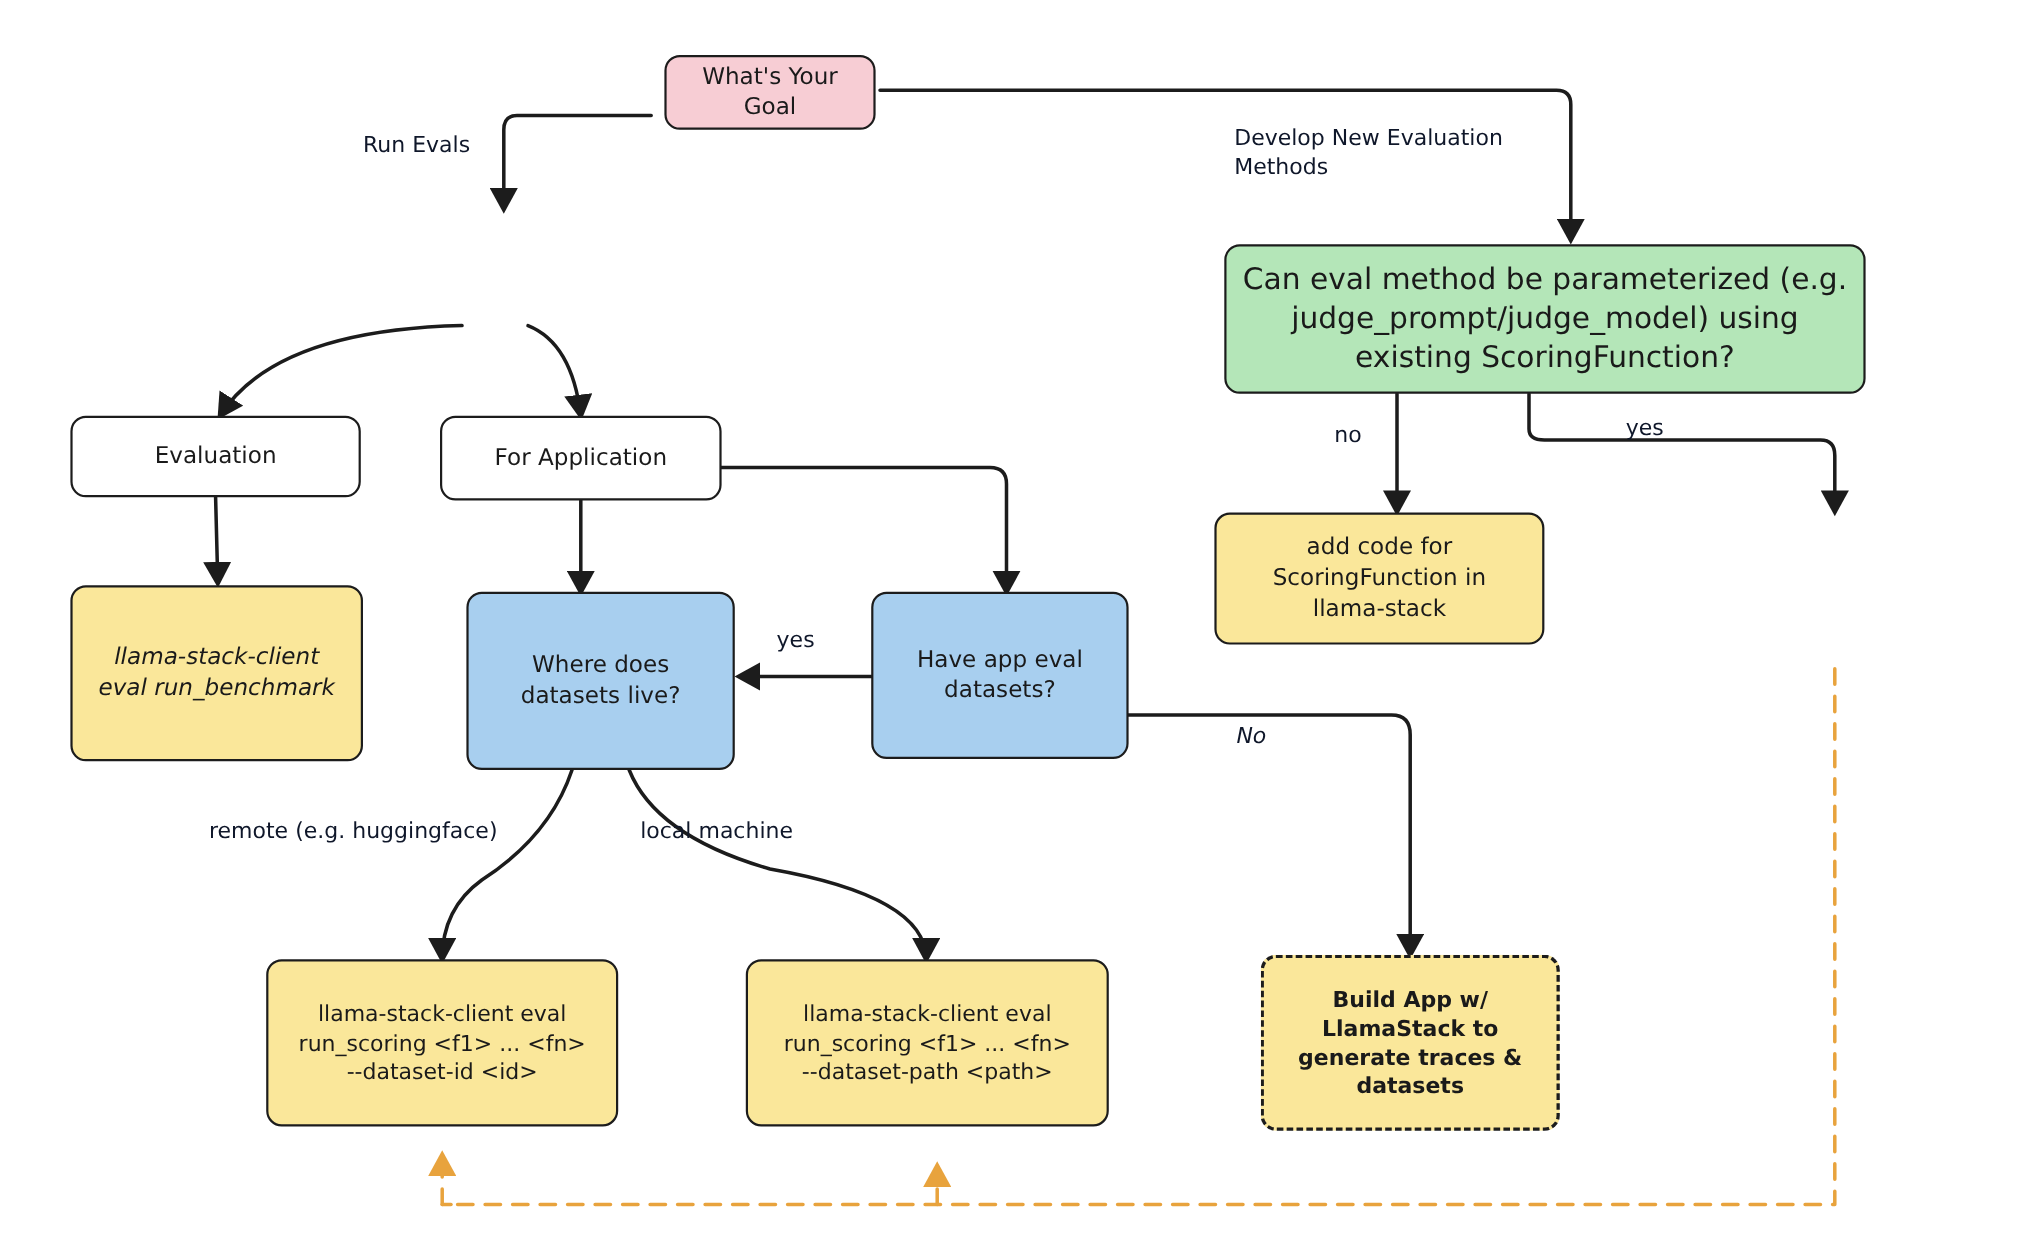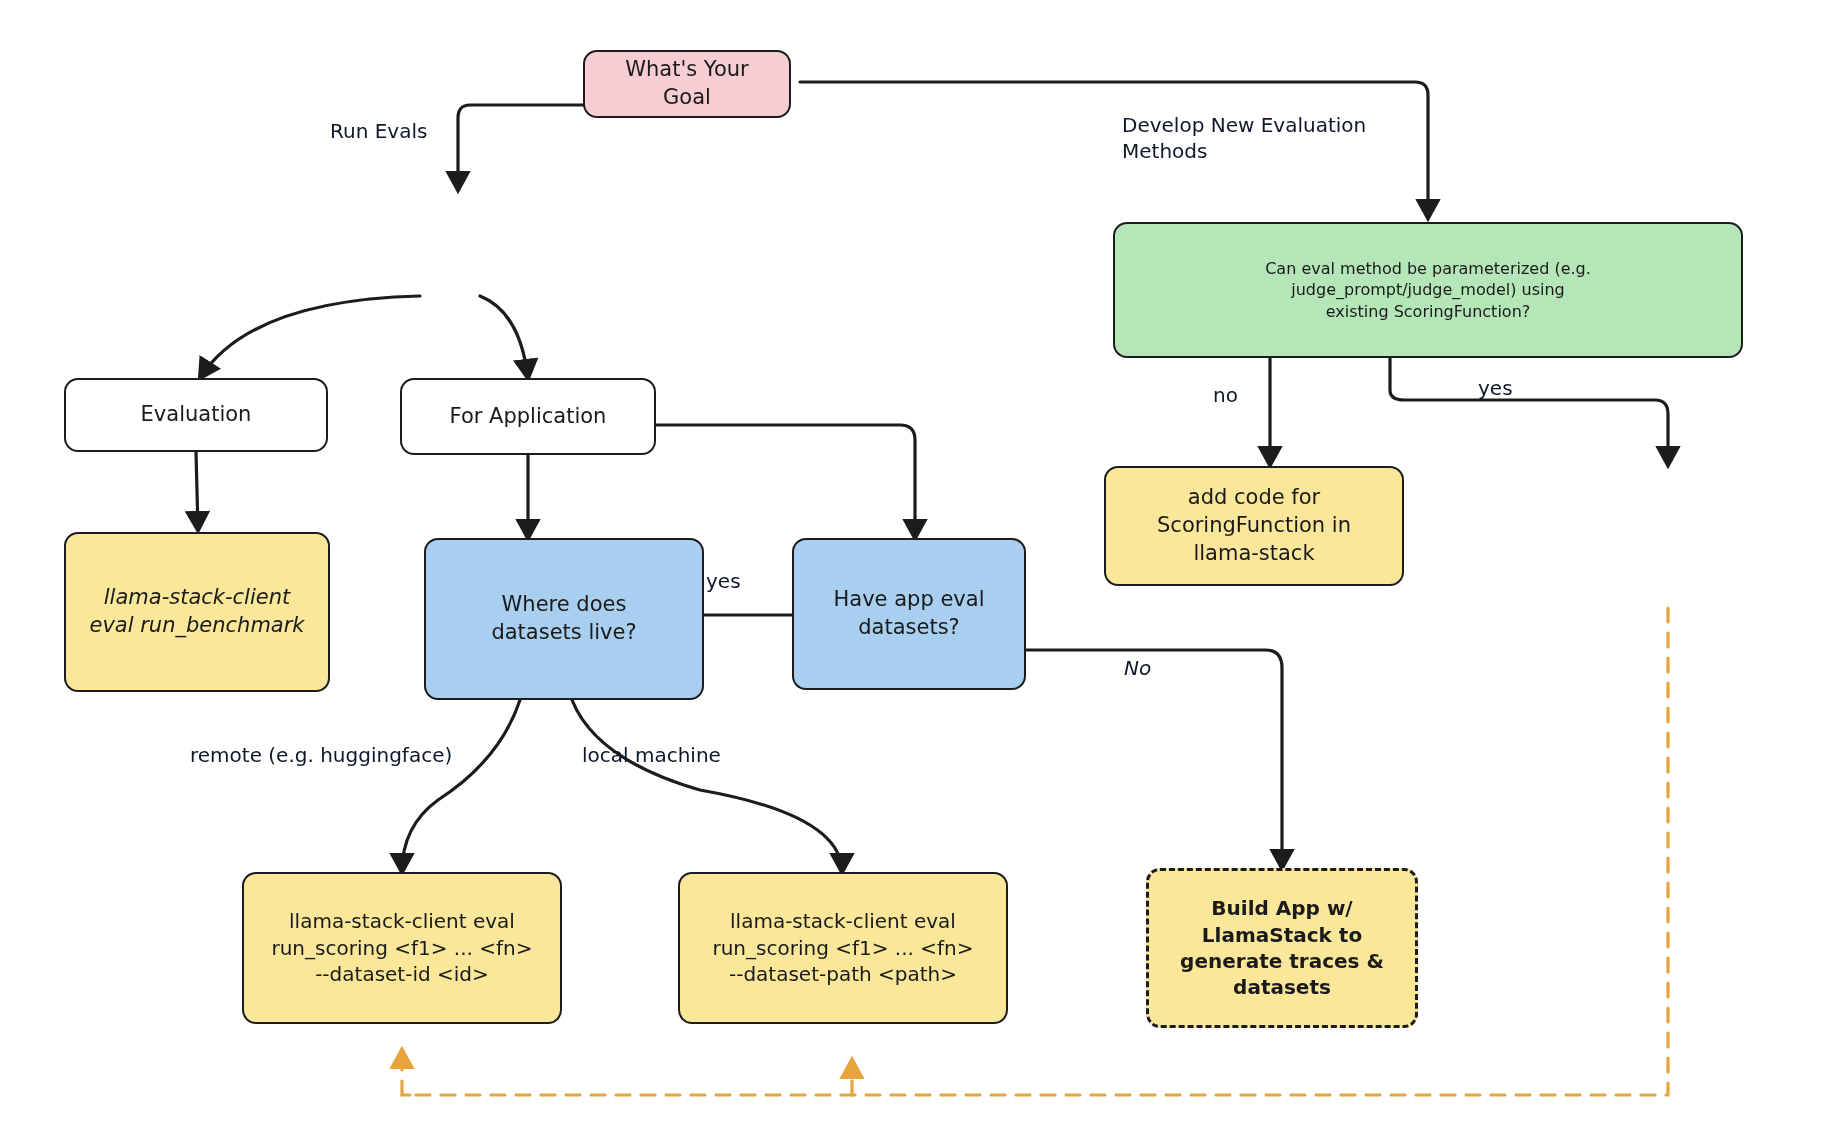--- a/index.html
+++ b/index.html
@@ -106,41 +106,41 @@
     </g>
 
     <g fill="none" stroke="#e8a33d" stroke-width="3.2" stroke-dasharray="14 11" stroke-linecap="round" stroke-linejoin="round">
       <path d="M 1668 608 L 1668 1095 L 410 1095"></path>
       <path d="M 410 1095 L 402 1095"></path>
       <path d="M 852 1095 L 852 1060" marker-end="url(#arrow-orange)"></path>
       <path d="M 402 1095 L 402 1050" marker-end="url(#arrow-orange)"></path>
     </g>
   </svg>
 
-  <div class="node pink" style="left:583px; top:50px; width:208px; height:68px;border-radius:14px;">What's Your
+  <div class="node pink" style="left:604px; top:50px; width:192px; height:68px;border-radius:14px;">What's Your
 Goal</div>
 
 
-  <div class="node green" style="left:1113px; top:222px; width:630px; height:136px; font-size:16px;">Can eval method be parameterized (e.g.
+  <div class="node green" style="left:1113px; top:222px; width:583px; height:136px; font-size:27px;">Can eval method be parameterized (e.g.
 judge_prompt/judge_model) using
 existing ScoringFunction?</div>
 
   <div class="node white" style="left:64px; top:378px; width:264px; height:74px;">Evaluation</div>
 
   <div class="node white" style="left:400px; top:378px; width:256px; height:77px;">For Application</div>
 
   <div class="node yellow" style="left:1104px; top:466px; width:300px; height:120px;">add code for
 ScoringFunction in
 llama-stack</div>
 
 
   <div class="node yellow" style="left:64px; top:532px; width:266px; height:160px;font-style:italic;">llama-stack-client
 eval run_benchmark</div>
 
-  <div class="node blue" style="left:424px; top:538px; width:280px; height:162px;">Where does
+  <div class="node blue" style="left:424px; top:538px; width:244px; height:162px;">Where does
 datasets live?</div>
 
   <div class="node blue" style="left:792px; top:538px; width:234px; height:152px;">Have app eval
 datasets?</div>
 
   <div class="node yellow" style="left:242px; top:872px; width:320px; height:152px; font-size:20px;">llama-stack-client eval
 run_scoring &lt;f1&gt; ... &lt;fn&gt;
 --dataset-id &lt;id&gt;</div>
 
   <div class="node yellow" style="left:678px; top:872px; width:330px; height:152px; font-size:20px;">llama-stack-client eval

